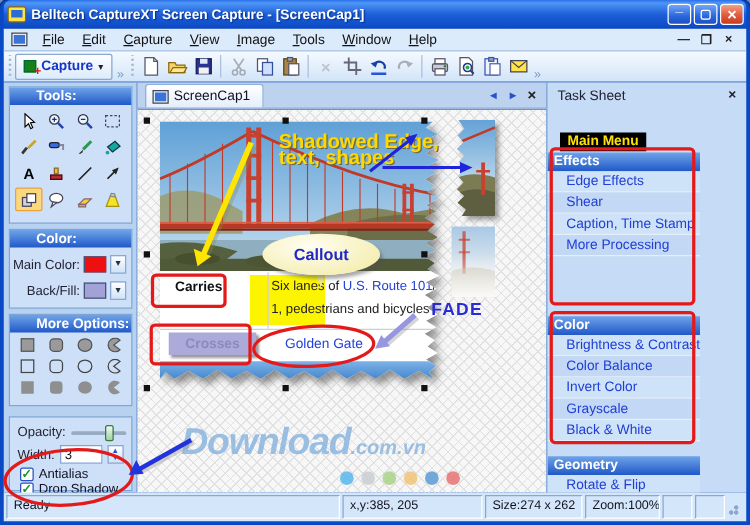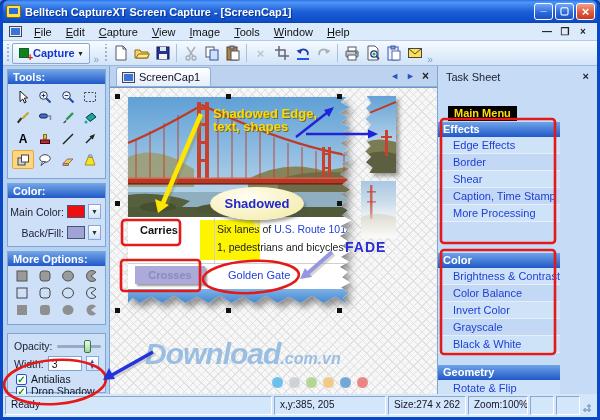--- a/index.html
+++ b/index.html
@@ -36,21 +36,21 @@
   .capture-ico:before{content:"+";position:absolute;right:-5px;bottom:-6px;color:#e01414;font-weight:bold;font-size:10px;}
   .capture-lbl{color:#1535cc;font-weight:bold;font-size:11px;}
   .caret{font-size:8px;color:#222;}
   .tb-sep{width:1px;height:18px;background:#a8c0dc;margin:0 3px;}
   .tib{width:21px;height:21px;display:flex;align-items:center;justify-content:center;}
   .tib.dis{opacity:.42;filter:grayscale(1);}
   .tb-chevron{color:#7d9cc6;font-size:10px;margin:0 2px;align-self:flex-end;}
   
   .leftpanel{position:absolute;left:3px;top:66px;width:107px;bottom:26px;background:#b7d1f0;border-right:1px solid #7fa5d4;}
   .group{position:absolute;left:4px;width:99px;background:#cde0f8;border:1px solid #7fa5d4;}
-  .group-h{height:14px;background:linear-gradient(180deg,#6fa3e8,#2059c8);color:#fff;font-weight:bold;font-size:11px;line-height:14px;padding-left:5px;}
+  .group-h{height:14px;background:linear-gradient(180deg,#6fa3e8,#2059c8);color:#fff;font-weight:bold;font-size:11px;line-height:14px;padding-left:21px;}
   .tools-grid{display:grid;grid-template-columns:repeat(4,1fr);padding:3px 4px;row-gap:2px;}
   .tcell{height:19px;display:flex;align-items:center;justify-content:center;border:1px solid transparent;}
   .tcell.sel{background:#fbd77f;border:1px solid #e8a33d;border-radius:2px;}
   .swrow{display:flex;align-items:center;margin:6px 4px 0 0;justify-content:flex-end;gap:3px;font-size:10.5px;color:#223;}
   .swatch{width:18px;height:13px;border:1px solid #44557a;}
   .dd{width:13px;height:15px;border:1px solid #89a8d2;background:linear-gradient(180deg,#fff,#cfe2f8);font-size:7px;color:#234;text-align:center;line-height:14px;}
   .shape-grid{display:grid;grid-template-columns:repeat(4,1fr);padding:3px 3px 4px;row-gap:3px;}
   .scell{height:14px;display:flex;align-items:center;justify-content:center;}
   .optrow{position:absolute;left:6px;right:4px;display:flex;align-items:center;font-size:10.5px;color:#223;gap:4px;}
   .slider-track{flex:1;height:3px;background:#98abc4;border-radius:2px;position:relative;}
@@ -76,21 +76,21 @@
   .hline{position:absolute;left:0;top:46px;width:230px;height:1px;background:#cfcfcf;}
   .carries{position:absolute;left:12px;top:7px;font-weight:bold;color:#111;font-size:11px;}
   .hl-yellow{position:absolute;left:72px;top:3px;width:60px;height:40px;background:#fcf400;}
   .lanes1{position:absolute;left:89px;top:6px;white-space:nowrap;}
   .lanes2{position:absolute;left:89px;top:24px;white-space:nowrap;}
   .wikilink{color:#2440d8;}
   .crosses-box{position:absolute;left:7px;top:49px;width:70px;height:18px;background:#abaad8;box-shadow:2px 2px 2px #9a9a9a;text-align:center;line-height:18px;font-weight:bold;color:#8c8abd;font-size:11px;}
   .goldengate{position:absolute;left:100px;top:52px;color:#2440d8;font-size:11px;}
   .bluebar{position:absolute;left:0;top:192px;width:230px;height:14px;background:linear-gradient(180deg,#7cb2e8,#4788cc);}
   .handle{position:absolute;width:5px;height:5px;background:#111;}
-  .shadow-text{position:absolute;left:103px;top:19px;font-size:13px;font-weight:bold;color:#ffd800;text-shadow:1px 1px 0 #6a6a40;line-height:13px;white-space:nowrap;}
+  .shadow-text{position:absolute;left:113px;top:19px;font-size:16px;font-weight:bold;color:#ffd800;text-shadow:1px 1px 0 #6a6a40;line-height:13px;white-space:nowrap;}
   .callout{position:absolute;left:100px;top:99px;width:94px;height:33px;border-radius:50%;background:radial-gradient(ellipse at 40% 30%,#fffef2,#f2e9a0);box-shadow:2px 3px 3px rgba(80,80,80,.5);text-align:center;line-height:33px;font-weight:bold;font-size:13px;color:#2228c8;}
   .callout-tail{position:absolute;left:133px;top:126px;width:0;height:0;border-left:6px solid transparent;border-right:10px solid #f2e9a0;border-bottom:14px solid transparent;transform:rotate(18deg);}
   .thumb1{position:absolute;left:252px;top:8px;filter:drop-shadow(3px 3px 2px rgba(60,60,60,.5));}
   .thumb1 svg{clip-path:polygon(14% 0,100% 0,100% 100%,22% 100%,32% 93%,12% 86%,28% 79%,10% 72%,26% 65%,12% 58%,30% 51%,14% 44%,28% 37%,10% 30%,26% 23%,12% 16%,28% 9%);}
   .thumb2{position:absolute;left:251px;top:93px;width:35px;height:57px;overflow:hidden;}
   .fade-label{position:absolute;left:235px;top:151px;font-size:14px;font-weight:bold;color:#2b2bd5;letter-spacing:1px;}
   .watermark{position:absolute;left:35px;top:249px;width:270px;}
   .wm-line{white-space:nowrap;color:#8cb6e0;opacity:.85;}
   .wm-brand{font-size:30px;font-weight:bold;font-style:italic;letter-spacing:-1px;}
   .wm-suffix{font-size:16px;font-weight:bold;font-style:italic;}
@@ -566,21 +566,21 @@
           <rect width="35" height="57" fill="url(#fadeout)"></rect>
         </svg>
       </div>
       <span class="fade-label">FADE</span>
 
       <div class="shadow-text">
         <div>Shadowed Edge,</div>
         <div>text, shapes</div>
       </div>
       <div class="callout-tail"></div>
-      <div class="callout">Shadowed</div>
+      <div class="callout">Callout</div>
 
       <div class="handle" style="left:5px;top:6px;"></div>
       <div class="handle" style="left:116px;top:6px;"></div>
       <div class="handle" style="left:227px;top:6px;"></div>
       <div class="handle" style="left:5px;top:113px;"></div>
       <div class="handle" style="left:227px;top:113px;"></div>
       <div class="handle" style="left:5px;top:220px;"></div>
       <div class="handle" style="left:116px;top:220px;"></div>
       <div class="handle" style="left:227px;top:220px;"></div>
 
@@ -599,21 +599,20 @@
   </div>
 
   <div class="taskpanel">
     <span class="ts-title">Task Sheet</span>
     <span class="ts-close">×</span>
     <div class="mainmenu">Main Menu</div>
 
     <div class="ts-section" style="top:56px;">
       <div class="ts-h">Effects</div>
       <div class="ts-i">Edge Effects</div>
-      <div class="ts-i">Border</div>
       <div class="ts-i">Shear</div>
       <div class="ts-i">Caption, Time Stamp</div>
       <div class="ts-i">More Processing</div>
     </div>
 
     <div class="ts-section" style="top:187px;">
       <div class="ts-h">Color</div>
       <div class="ts-i">Brightness &amp; Contrast</div>
       <div class="ts-i">Color Balance</div>
       <div class="ts-i">Invert Color</div>

